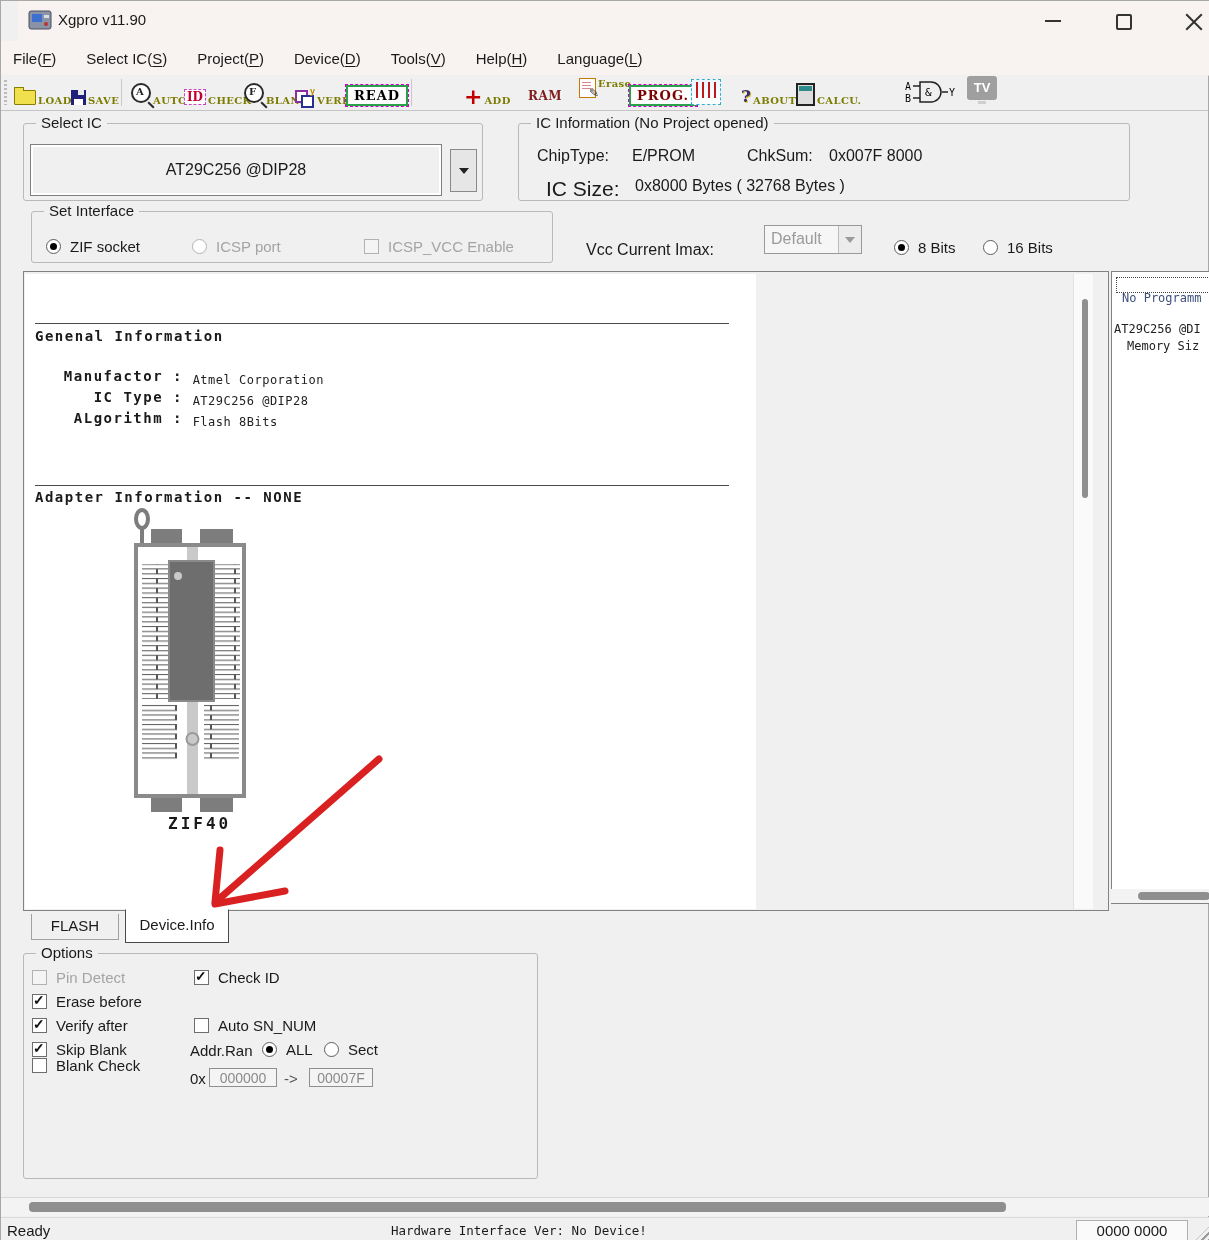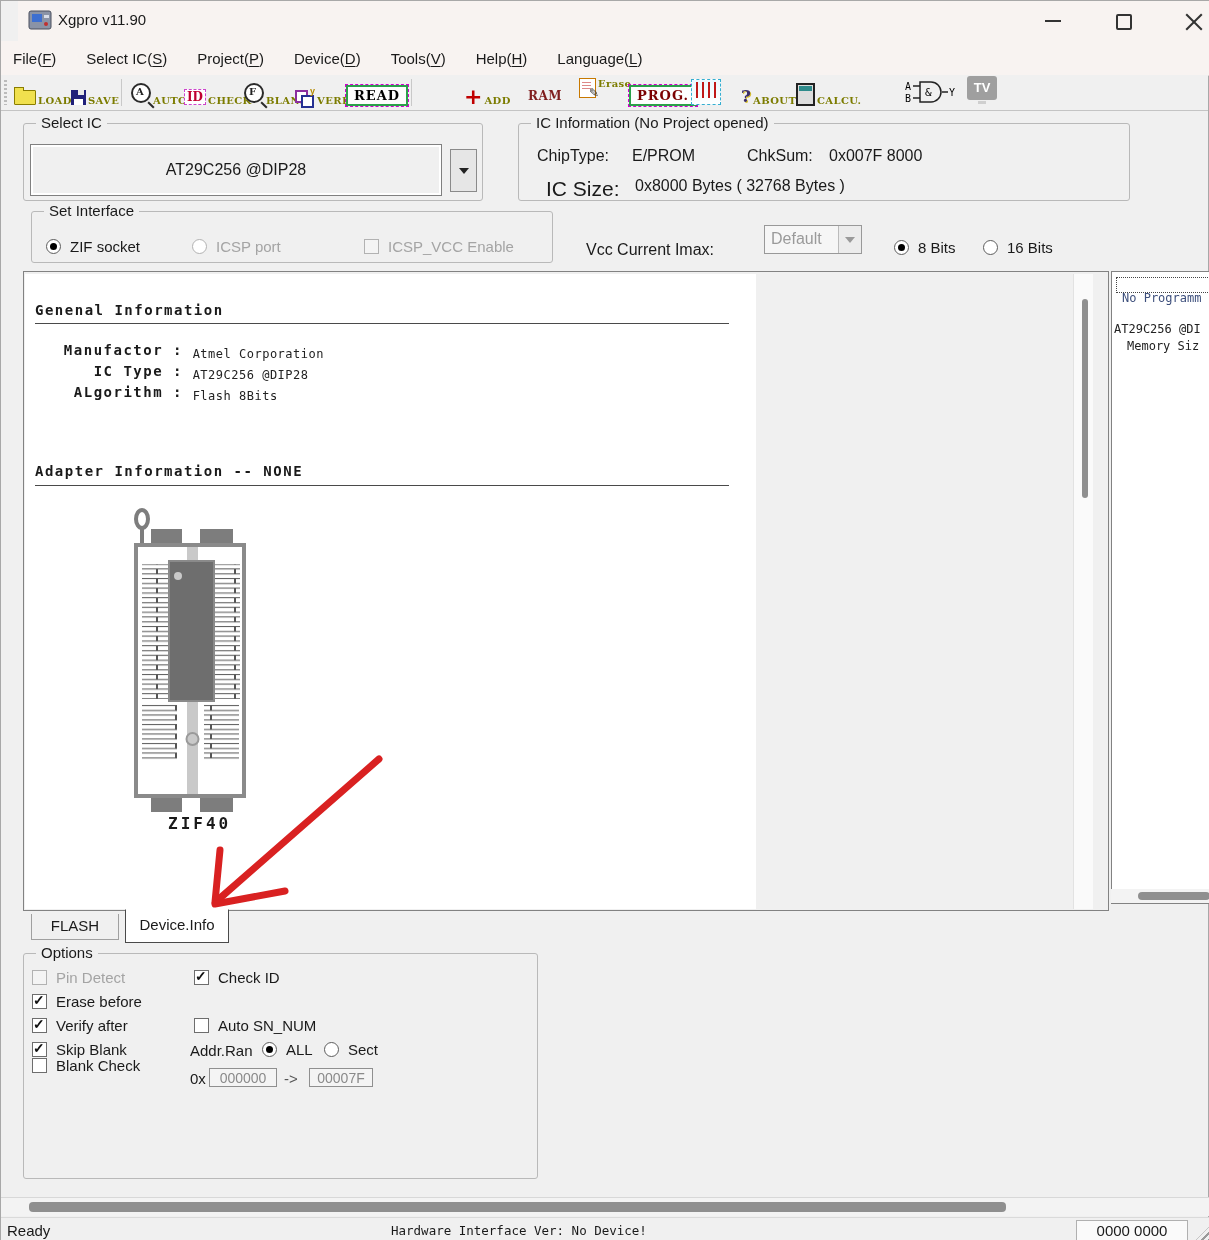--- a/index.html
+++ b/index.html
@@ -59,21 +59,21 @@
   .cb.on::after{content:"✓";position:absolute;left:0px;top:-3px;font-size:14px;font-weight:bold;color:#111;}
   .cb.disabled{border-color:#b2b2b2;background:#f4f4f4;}
   .radio{display:inline-block;width:15px;height:15px;border-radius:50%;background:#fff;border:1px solid #5d5d5d;position:relative;box-sizing:border-box;flex:none;}
   .radio.on::after{content:"";position:absolute;left:3px;top:3px;width:7px;height:7px;border-radius:50%;background:#000;}
   .radio.disabled{border-color:#b2b2b2;}
   .ctl{position:absolute;display:flex;align-items:center;gap:9px;font-size:15px;white-space:nowrap;}
   .ctl .dis{color:#a4a4a4;}
   .clip{overflow:hidden;text-overflow:clip;white-space:nowrap;display:inline-block;}
   
   .mono{font-family:"DejaVu Sans Mono",monospace;}
-  .mlabel{font-weight:bold;font-size:14px;letter-spacing:1.5px;}
+  .mlabel{font-weight:bold;font-size:14px;letter-spacing:1.5px;margin-top:26px;}
   .mval{font-size:12px;color:#222;letter-spacing:.5px;}
   .hline{position:absolute;height:1px;background:#4a4a4a;}
   .field{position:absolute;border:1px solid #8f8f8f;background:#f4f4f4;color:#8a8a8a;font-size:14px;text-align:center;font-family:"Liberation Sans",sans-serif;padding:0;height:19px;box-sizing:border-box;}
   .thumb{position:absolute;background:#8f8f8f;border-radius:4px;}
   .tab{position:absolute;box-sizing:border-box;font-size:15px;text-align:center;}
 </style>
 </head>
 <body>
 
 <div class="win">

